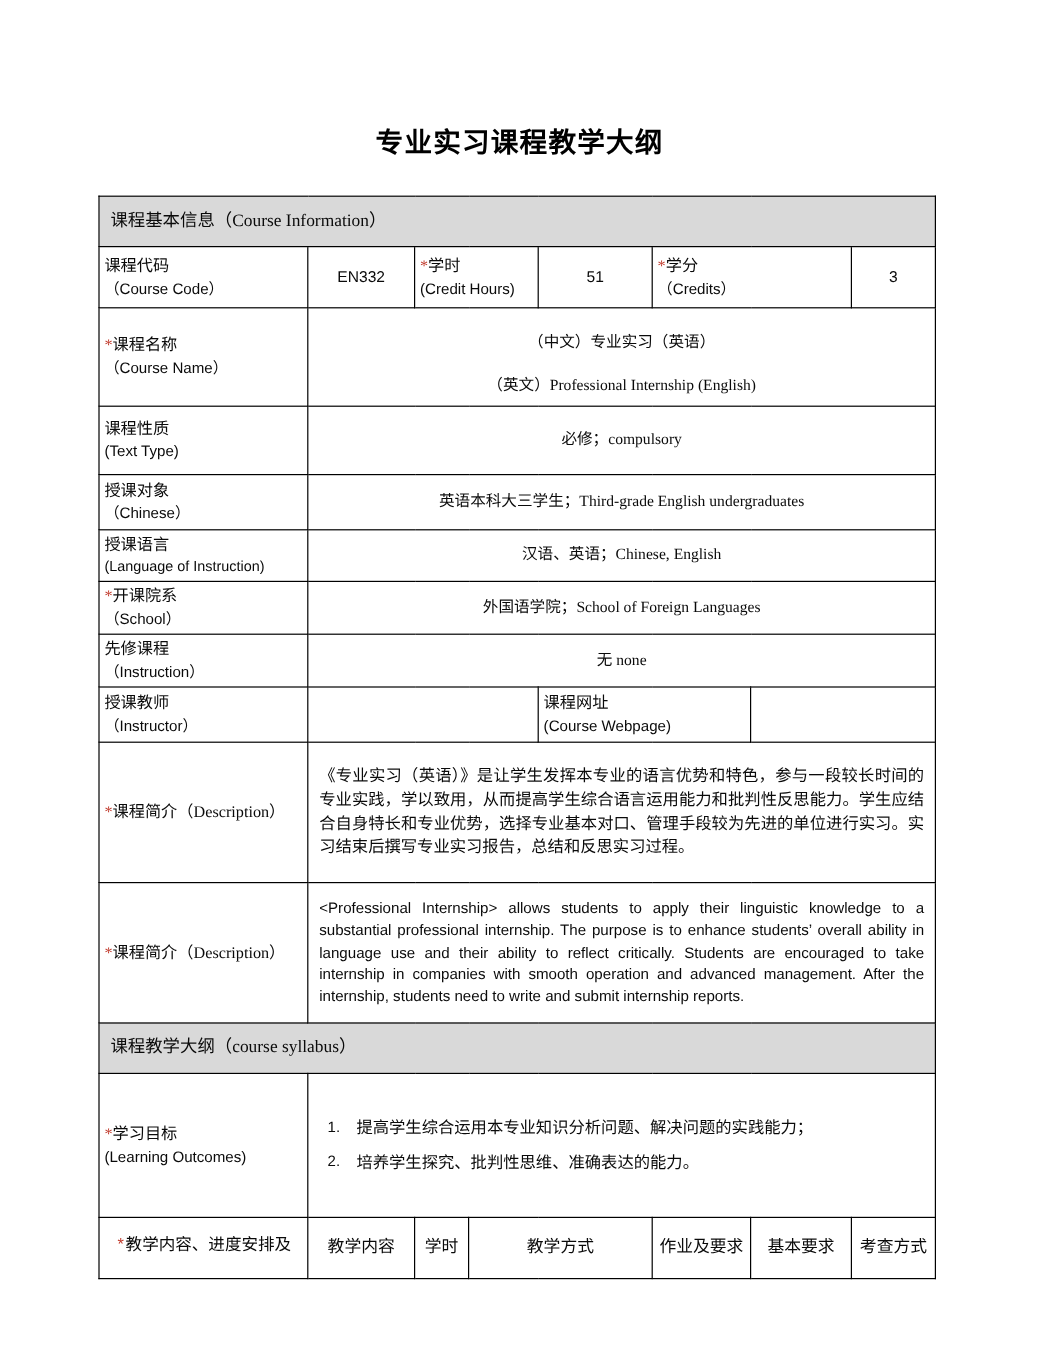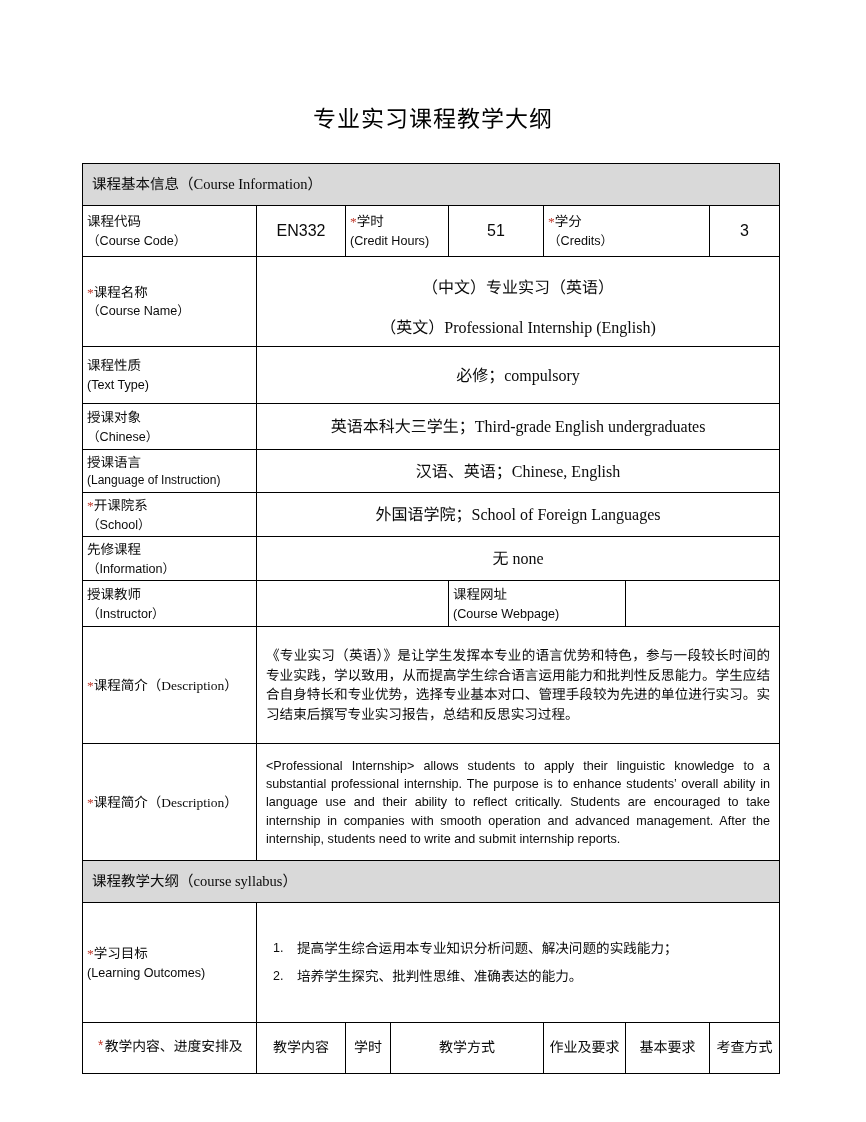--- a/index.html
+++ b/index.html
@@ -24,21 +24,21 @@
     box-sizing: border-box;
   }
   .doc-title {
     position: absolute;
     left: 0;
     top: 100px;
     width: 866px;
     text-align: center;
     font-family: "Liberation Serif", "DejaVu Serif", serif;
     font-size: 23px;
-    font-weight: normal;
+    font-weight: bold;
     letter-spacing: 1px;
     color: #000;
   }
   table.syllabus {
     position: absolute;
     left: 82px;
     top: 163px;
     width: 697px;
     border-collapse: collapse;
     table-layout: fixed;
@@ -58,21 +58,21 @@
     height: 37px;
     text-align: left;
   }
   .lbl {
     text-align: left;
     font-size: 13.5px;
     line-height: 1.42;
   }
   .val {
     text-align: center;
-    font-size: 16px;
+    font-size: 13px;
   }
   .ast {
     color: #c0392b;
     font-weight: normal;
   }
   .two-line {
     display: block;
   }
   .desc-cell {
     text-align: justify;
@@ -223,21 +223,21 @@
         <td class="lbl cn-serif" style="height:39px">
           <span class="two-line"><span class="ast">*</span><span>开课院系</span></span>
           <span class="two-line en-sm mix">（School）</span>
         </td>
         <td class="val cn-serif" colspan="7">外国语学院；School of Foreign Languages</td>
       </tr>
 
       <tr>
         <td class="lbl cn-serif" style="height:39px">
           <span class="two-line">先修课程</span>
-          <span class="two-line en-sm mix">（Information）</span>
+          <span class="two-line en-sm mix">（Instruction）</span>
         </td>
         <td class="val cn-serif" colspan="7">无 none</td>
       </tr>
 
       <tr>
         <td class="lbl cn-serif" style="height:41px">
           <span class="two-line">授课教师</span>
           <span class="two-line en-sm mix">（Instructor）</span>
         </td>
         <td class="val" colspan="3"></td>

